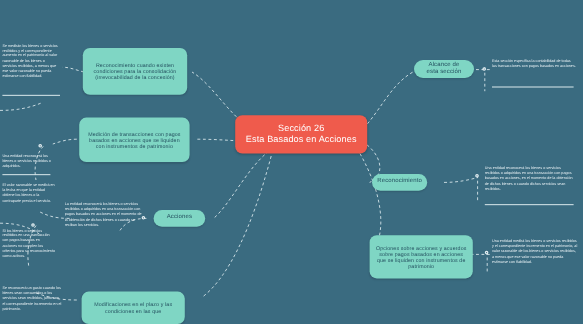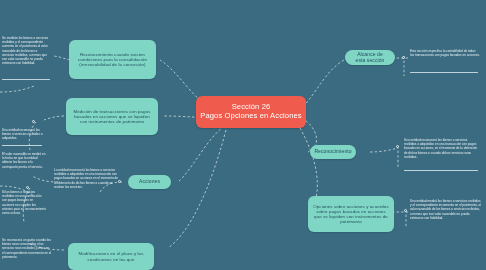--- a/index.html
+++ b/index.html
@@ -100,21 +100,21 @@
       <path d="M404,56 L404,76"></path>
       <path d="M398,146 L398,168"></path>
       <path d="M406,210 L406,228"></path>
       <path d="M0,92 C14,92 24,90 34,86"></path>
       <path d="M0,186 C16,186 26,190 34,196"></path>
     </g>
   </svg>
 
   <div class="node center" style="left:196px;top:96px;width:110px;height:32px;">
     <span class="line">Sección 26</span>
-    <span class="line">Pagos Opciones en Acciones</span>
+    <span class="line">Esta Basados en Acciones</span>
   </div>
 
   <div class="node topic" style="left:69px;top:40px;width:87px;height:39px;">
     <span>Reconocimiento cuando existen condiciones para la consolidación (irrevocabilidad de la concesión)</span>
   </div>
 
   <div class="node topic" style="left:66px;top:98px;width:92px;height:37px;">
     <span>Medición de transacciones con pagos basados en acciones que se liquiden con instrumentos de patrimonio</span>
   </div>
 

